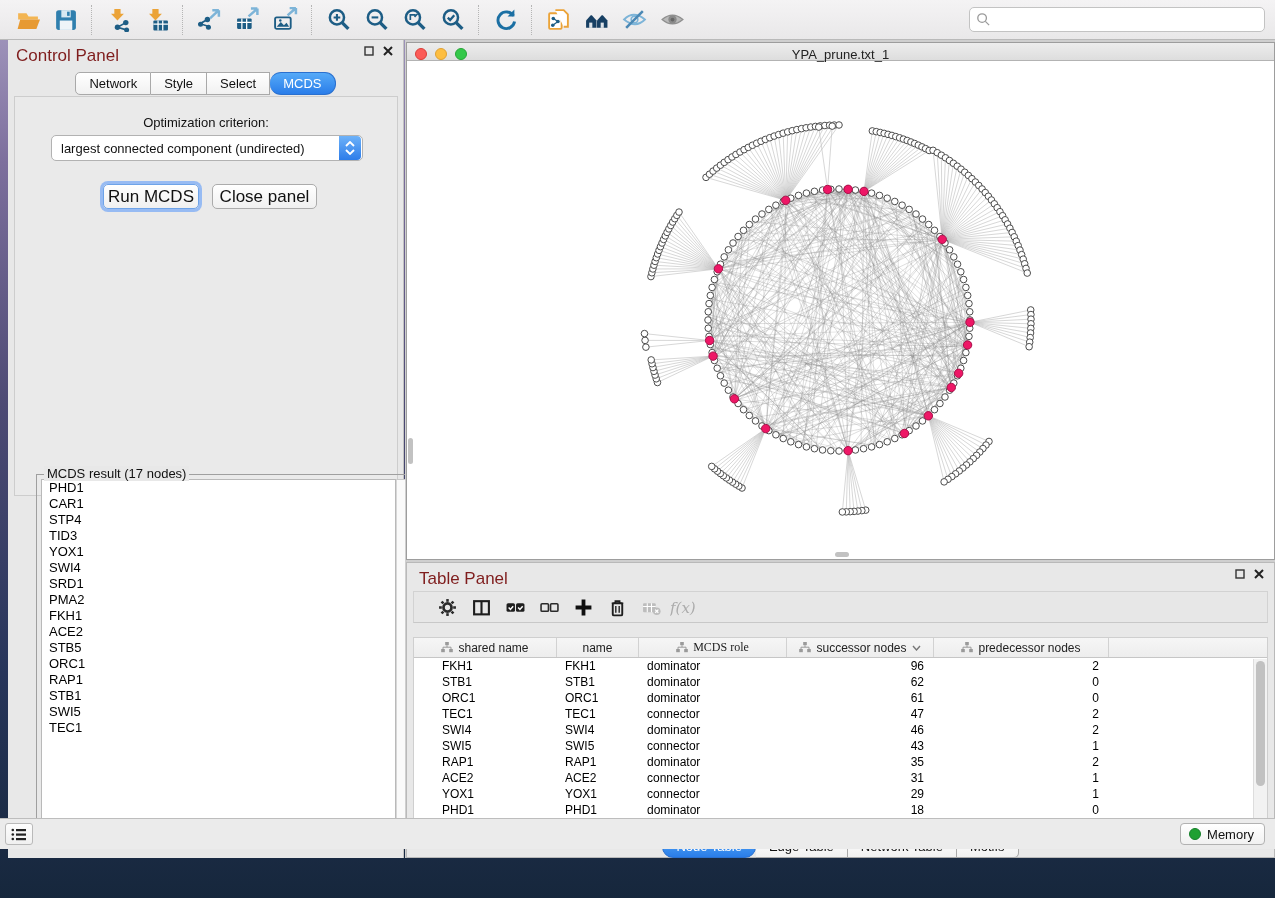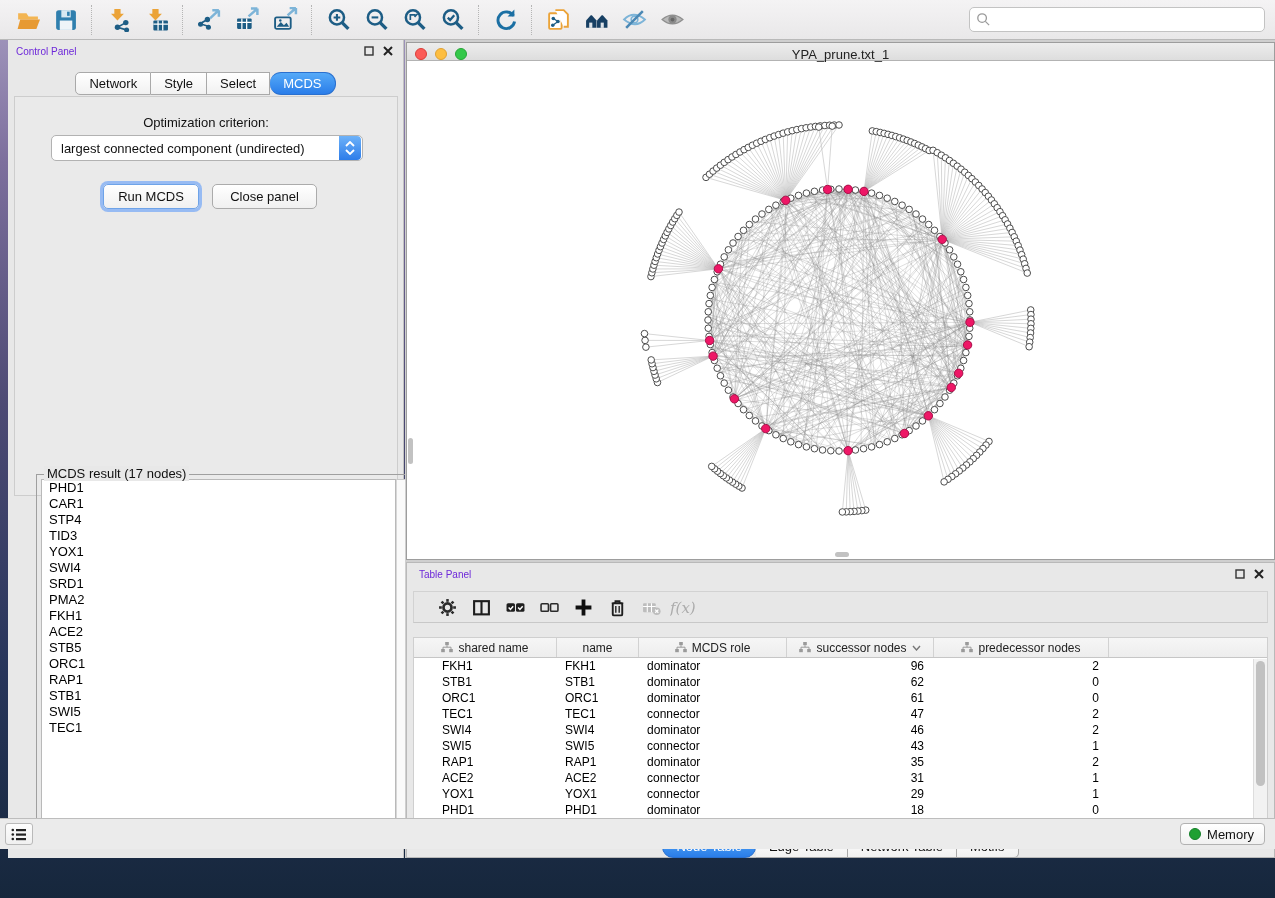--- a/index.html
+++ b/index.html
@@ -14,40 +14,40 @@
   .tb-btn { width:34px; height:32px; display:flex; align-items:center; justify-content:center; margin:0 2px; }
   .tb-sep { width:1px; height:30px; margin:0 7px; border-left:1px dotted #b5b5b5; }
   .tb-spacer { flex:1; }
   .searchbox { width:296px; height:25px; margin-right:10px; background:#fff; border:1px solid #c3c3c3;
     border-radius:5px; display:flex; align-items:center; padding-left:6px; }
   .searchbox input { border:none; outline:none; flex:1; font-size:12px; background:transparent; height:20px; }
 
   
   .control-panel { position:absolute; left:8px; top:40px; width:396px; height:818px; background:#e8e8e8; border-right:1px solid #c2c2c2; }
   .panel-titlebar { position:relative; height:26px; }
-  .panel-title { position:absolute; left:8px; top:6px; font-size:10px; color:#6d28d9; }
+  .panel-title { position:absolute; left:8px; top:6px; font-size:17px; color:#7f1d1d; }
   .panel-btns { position:absolute; right:10px; top:6px; display:flex; gap:9px; align-items:center; }
   .cp-tabs { position:absolute; left:0; top:32px; width:100%; display:flex; justify-content:center; }
   .seg-tab { font-size:13px; padding:3px 13px; background:linear-gradient(180deg,#ffffff,#f1f1f1);
     border:1px solid #a9a9a9; border-left:none; color:#111; }
   .seg-tab:first-child { border-left:1px solid #a9a9a9; border-radius:5px 0 0 5px; }
   .seg-tab:last-child { border-radius:0 5px 5px 0; }
   .seg-tab.active { background:linear-gradient(180deg,#55aaf8,#2a7de9); color:#fff; border-color:#2a70cf;border-radius:11px; }
   .cp-content { position:absolute; left:6px; top:56px; width:384px; height:400px;
     background:#eaeaea; border:1px solid #cdcdcd; }
   .opt-label { position:absolute; left:0; top:18px; width:100%; text-align:center; font-size:13px; color:#111; }
   .dropdown { position:absolute; left:36px; top:38px; width:312px; height:26px; background:#fff;
     border:1px solid #b2b2b2; border-radius:5px; display:flex; align-items:center; }
   .dropdown .val { flex:1; font-size:13px; padding-left:9px; color:#111; white-space:nowrap; overflow:hidden; }
   .dd-stepper { width:22px; height:24px; margin-right:1px; border-radius:0 4px 4px 0;
     background:linear-gradient(180deg,#6db2f9,#2d7ce9); display:flex; flex-direction:column;
     align-items:center; justify-content:center; gap:2px; }
   .dd-stepper svg { display:block; }
   .btn { position:absolute; height:25px; background:linear-gradient(180deg,#ffffff,#f0f0f0);
-    border:1px solid #ababab; border-radius:5px; font-size:13px; color:#111;
+    border:1px solid #ababab; border-radius:5px; font-size:17px; color:#111;
     display:flex; align-items:center; justify-content:center; }
   .btn.focus-ring { box-shadow:0 0 0 3px rgba(82,148,250,.55); border-color:#6ea3e8; }
   .mcds-group { position:absolute; left:6px; top:426px; width:378px; height:372px;margin-left:22px; }
   .mcds-legend { position:absolute; left:8px; top:0px; font-size:13px; color:#111; background:#e8e8e8; padding:0 3px; z-index:2; }
   .mcds-box { position:absolute; left:0; top:8px; width:378px; height:364px; border:1px solid #9f9f9f; }
   .mcds-list { position:absolute; left:4px; top:4px; right:17px; bottom:4px; background:#fff; border:1px solid #b9b9b9; overflow:hidden; }
   .mcds-list .item { font-size:13px; line-height:16px; padding-left:7px; color:#000; }
   .mcds-scroll { position:absolute; top:4px; right:4px; width:13px; bottom:4px; background:#fafafa; border:1px solid #c9c9c9; border-left:1px solid #d7d7d7; }
 
   
@@ -1230,21 +1230,21 @@
                 <rect x="4.2" y="0" width="3.6" height="3.2" fill="#9a9a9a"></rect>
                 <rect x="0.2" y="7" width="3.6" height="3.2" fill="#9a9a9a"></rect>
                 <rect x="8.2" y="7" width="3.6" height="3.2" fill="#9a9a9a"></rect>
                 <path d="M6 3.2v2M2 7V5.2h8V7" stroke="#9a9a9a" fill="none"></path>
               </svg>
               <span>shared name</span>
             </div>
             <div class="tp-hcell" style="width: 82px;">
               <span>name</span>
             </div>
-            <div class="tp-hcell" style="width: 148px;">
+            <div class="tp-hcell" style="width: 148px; font-family: Liberation Serif, serif;">
               <svg width="12" height="11" viewBox="0 0 12 11">
                 <rect x="4.2" y="0" width="3.6" height="3.2" fill="#9a9a9a"></rect>
                 <rect x="0.2" y="7" width="3.6" height="3.2" fill="#9a9a9a"></rect>
                 <rect x="8.2" y="7" width="3.6" height="3.2" fill="#9a9a9a"></rect>
                 <path d="M6 3.2v2M2 7V5.2h8V7" stroke="#9a9a9a" fill="none"></path>
               </svg>
               <span>MCDS role</span>
             </div>
             <div class="tp-hcell" style="width: 147px;">
               <svg width="12" height="11" viewBox="0 0 12 11">

